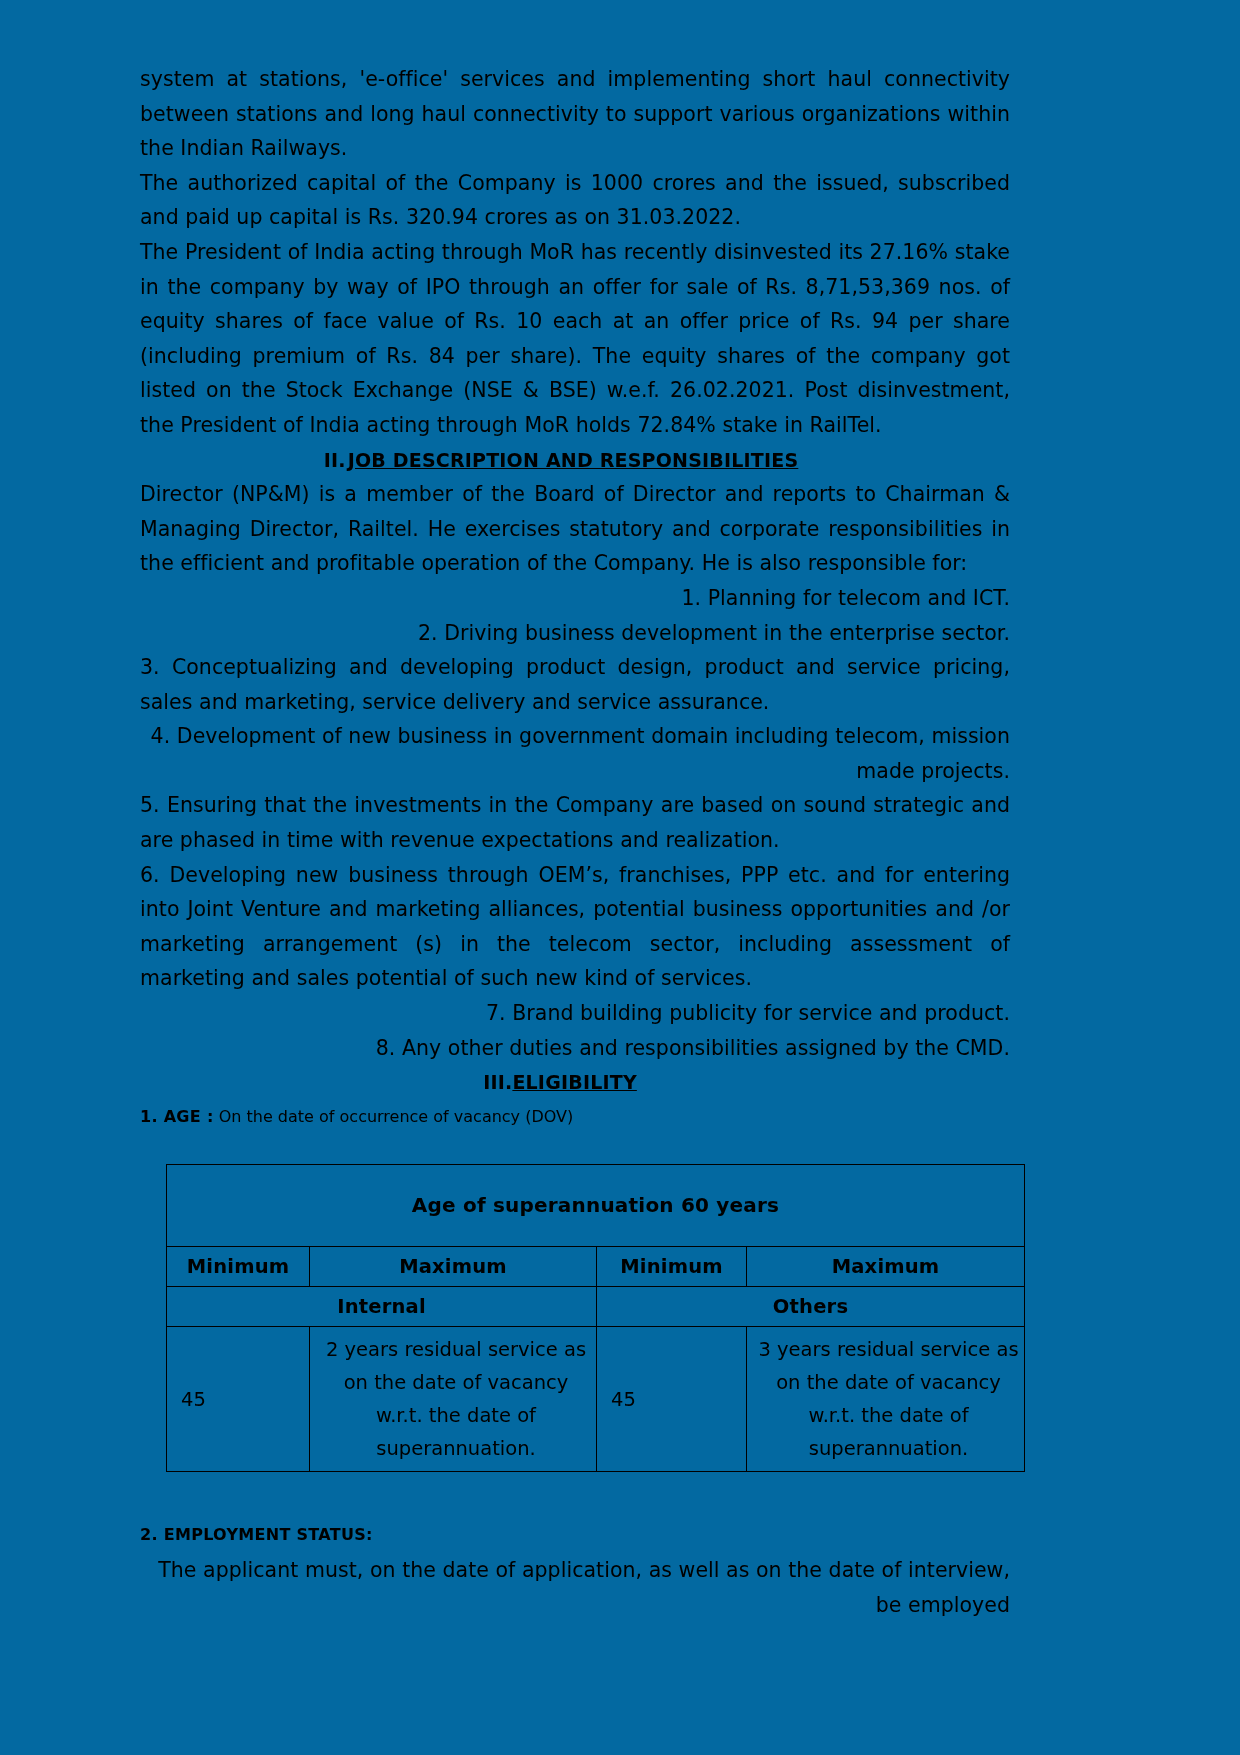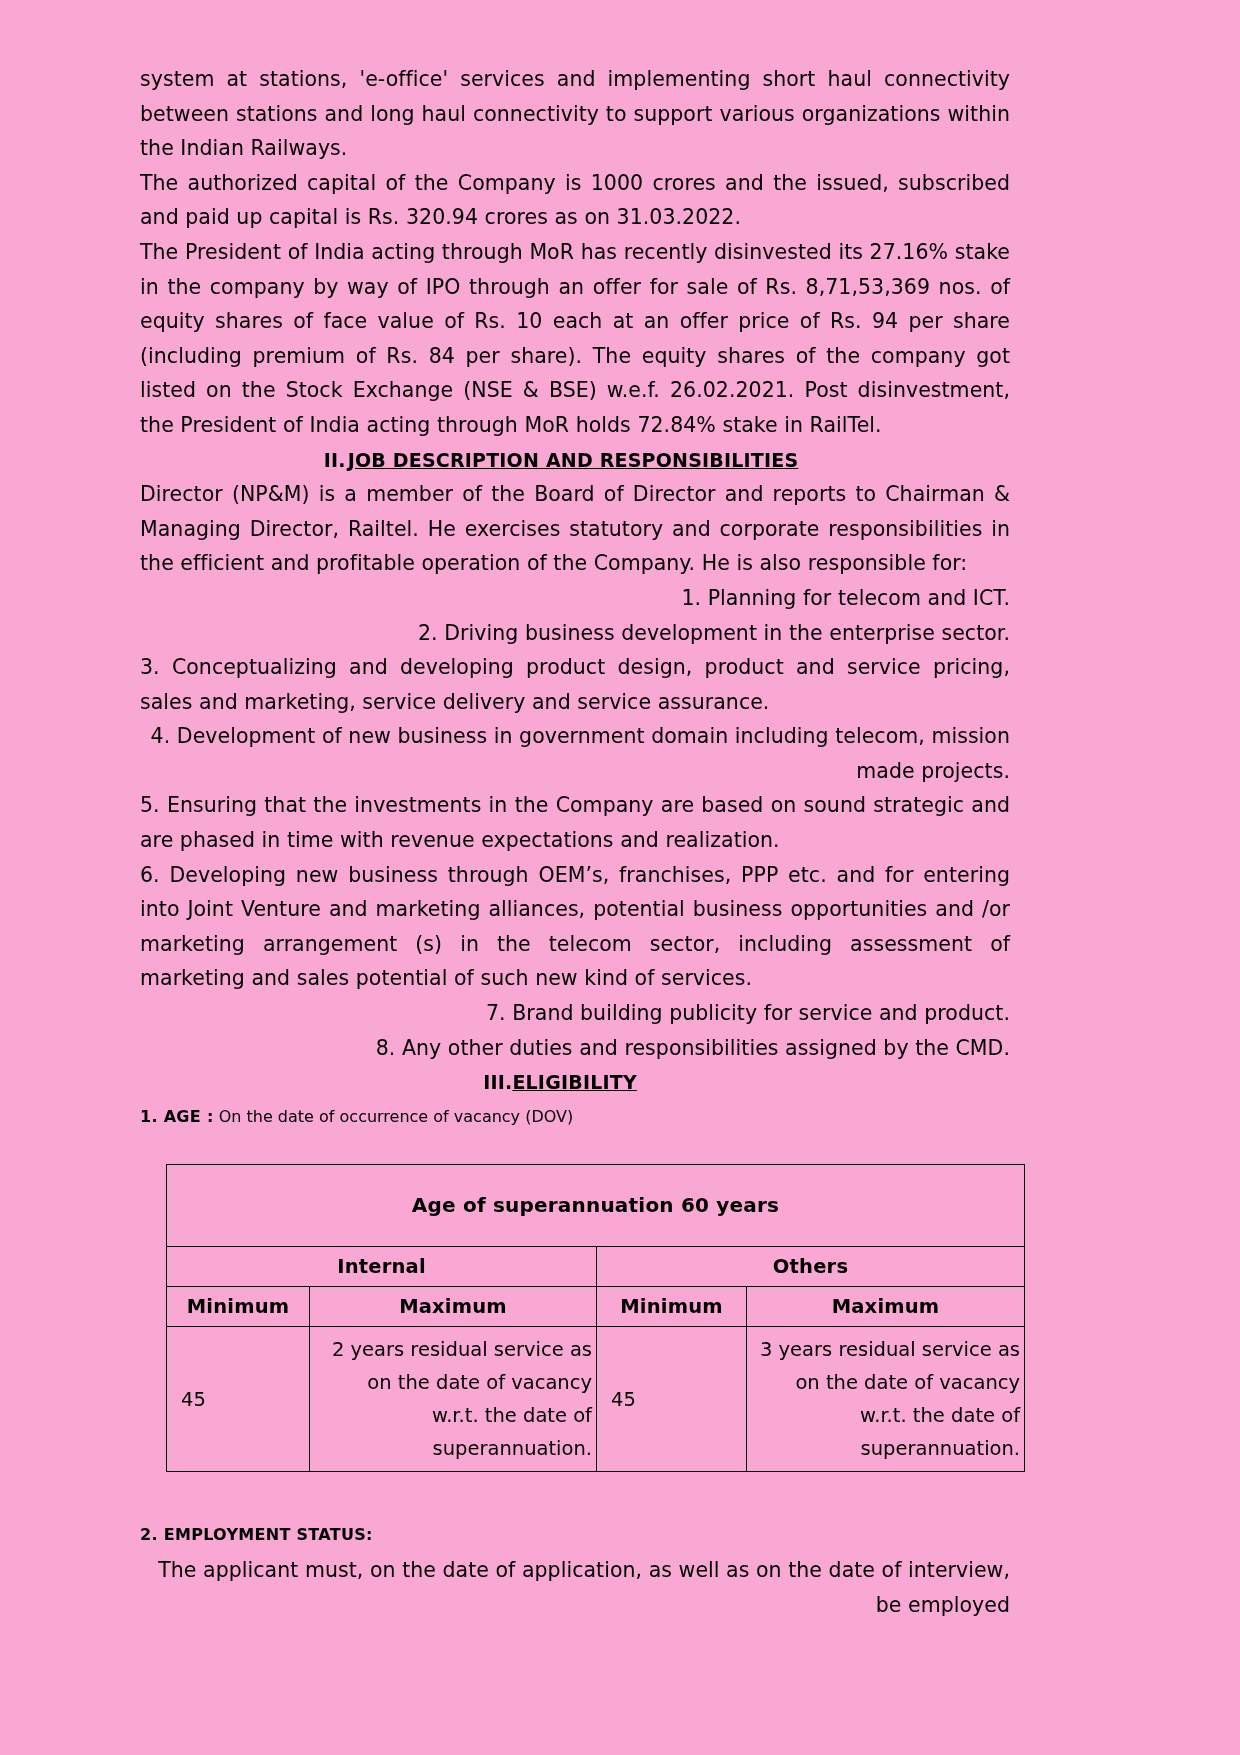--- a/index.html
+++ b/index.html
@@ -8,21 +8,21 @@
     background: #ffffff;
   }
   body {
     font-family: "DejaVu Sans", sans-serif;
     color: #000000;
   }
   .page {
     position: relative;
     width: 1240px;
     height: 1755px;
-    background: #f9a8d4;
+    background: #0369a1;
     box-sizing: border-box;
     padding: 62px 140px 0 110px;
     overflow: hidden;
   }
   .doc-body {
     width: 900px;
     margin-left: 0;
   }
   p.para {
     margin: 0;
@@ -86,21 +86,21 @@
   table.age-table th.title-cell {
     padding: 25px 8px;
     font-size: 20px;
   }
   table.age-table td.num-cell {
     text-align: left;
     padding-left: 14px;
     vertical-align: middle;
   }
   table.age-table td.text-cell {
-    text-align: right;
+    text-align: center;
     padding: 6px 4px 6px 10px;
     vertical-align: middle;
     line-height: 33px;
   }
   .col-a { width: 143px; }
   .col-b { width: 287px; }
   .col-c { width: 150px; }
   .col-d { width: 278px; }
 </style>
 </head>
@@ -144,28 +144,28 @@
         <col class="col-a">
         <col class="col-b">
         <col class="col-c">
         <col class="col-d">
       </colgroup>
       <tbody>
         <tr>
           <th class="title-cell" colspan="4">Age of superannuation 60 years</th>
         </tr>
         <tr>
-          <th colspan="2">Internal</th>
-          <th colspan="2">Others</th>
-        </tr>
-        <tr>
           <th>Minimum</th>
           <th>Maximum</th>
           <th>Minimum</th>
           <th>Maximum</th>
+        </tr>
+        <tr>
+          <th colspan="2">Internal</th>
+          <th colspan="2">Others</th>
         </tr>
         <tr>
           <td class="num-cell">45</td>
           <td class="text-cell">2 years residual service as on the date of vacancy w.r.t. the date of superannuation.</td>
           <td class="num-cell">45</td>
           <td class="text-cell">3 years residual service as on the date of vacancy w.r.t. the date of superannuation.</td>
         </tr>
       </tbody>
     </table>
 

